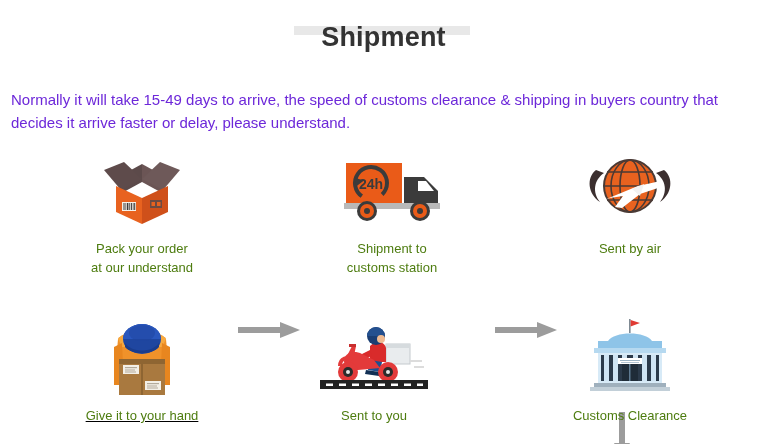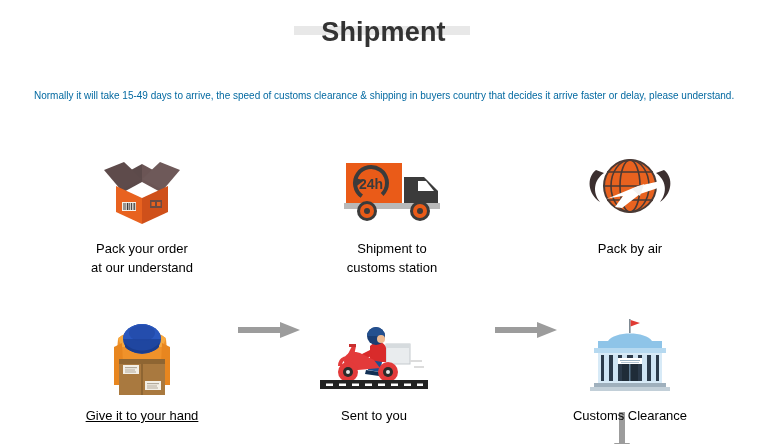--- a/index.html
+++ b/index.html
@@ -11,26 +11,26 @@
     width: 767px;
     height: 444px;
     position: relative;
     font-family: "Liberation Sans", sans-serif;
     overflow: hidden;
   }
 
   
   .title-wrap {
     position: absolute;
-    top: 6px;
+    top: 22px;
     left: 0;
     width: 767px;
     height: 42px;
     display: flex;
-    align-items: flex-end;
+    align-items: flex-start;
     justify-content: center;
   }
   .title-bar {
     position: absolute;
     left: 294px;
     top: 26px;
     width: 176px;
     height: 9px;
     background: #e8e8e8;
   }
@@ -38,26 +38,26 @@
     position: relative;
     font-size: 27px;
     font-weight: bold;
     color: #333333;
     letter-spacing: 0.2px;
   }
 
   
   .intro {
     position: absolute;
-    left: 34px;
+    left: 11px;
     top: 88px;
     width: 715px;
-    font-size: 10px;
+    font-size: 15px;
     line-height: 1.55;
-    color: #0369a1;
+    color: #6d28d9;
   }
 
   
   .flow {
     position: absolute;
     left: 0;
     top: 140px;
     width: 767px;
     height: 300px;
   }
@@ -69,21 +69,21 @@
   .cell .art {
     height: 80px;
     display: flex;
     align-items: center;
     justify-content: center;
   }
   .cap {
     margin-top: 12px;
     font-size: 13px;
     line-height: 1.45;
-    color: #000000;
+    color: #4d7c0f;
   }
 
   
   .c-pack      { left: 52px;  top: 8px;  }
   .c-transport { left: 302px; top: 8px;  }
   .c-air       { left: 540px; top: 8px;  }
   .c-customs   { left: 540px; top: 175px; }
   .c-sent      { left: 284px; top: 175px; }
   .c-hand      { left: 52px;  top: 175px; text-decoration: underline; }
 
@@ -205,21 +205,21 @@
           <path d="M25 24 H71"></path>
           <path d="M25 52 H71"></path>
         </g>
         <circle cx="48" cy="38" r="26" fill="none" stroke="#4a3a35" stroke-width="2"></circle>
 
         <path d="M22 52 L56 38 L74 34 C80 33 82 38 76 40 L58 46 L40 60 L33 59 L41 48 L28 50 Z" fill="#ffffff"></path>
         <path d="M50 41 L62 36 L58 48 Z" fill="#f2f2f2"></path>
       </svg>
     </div>
     <div class="cap">
-      <div>Pack by air</div>
+      <div>Sent by air</div>
     </div>
   </div>
 
   <div class="arrow a-down">
     <svg width="20" height="46" viewBox="0 0 20 46">
       <rect x="7" y="0" width="6" height="32" fill="#9c9c9c"></rect>
       <polygon points="2,31 18,31 10,46" fill="#9c9c9c"></polygon>
     </svg>
   </div>
 

